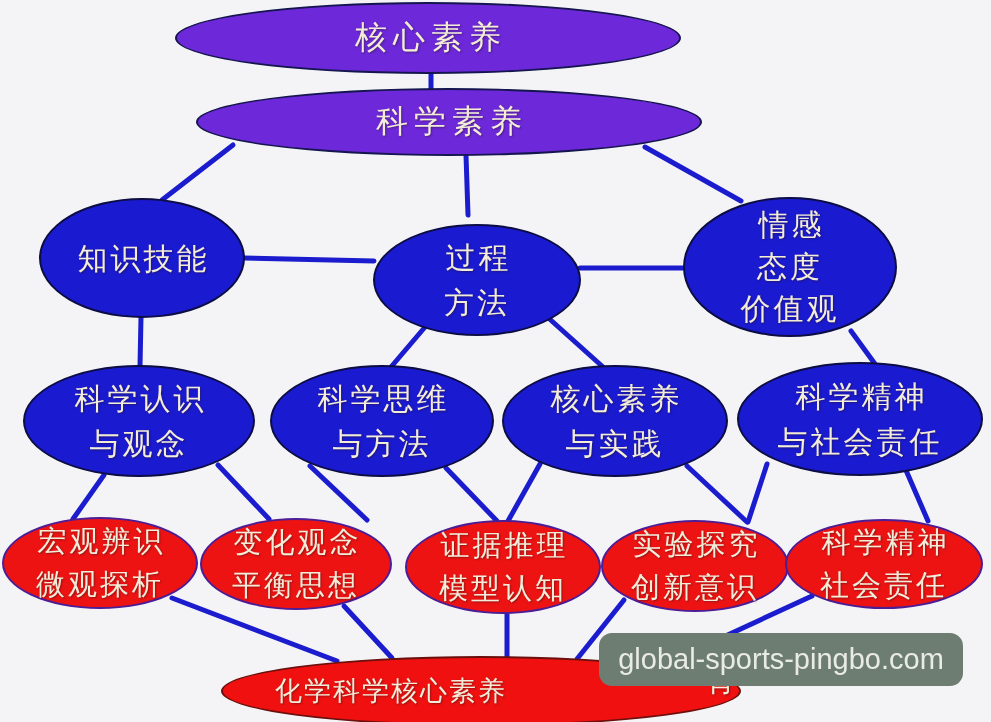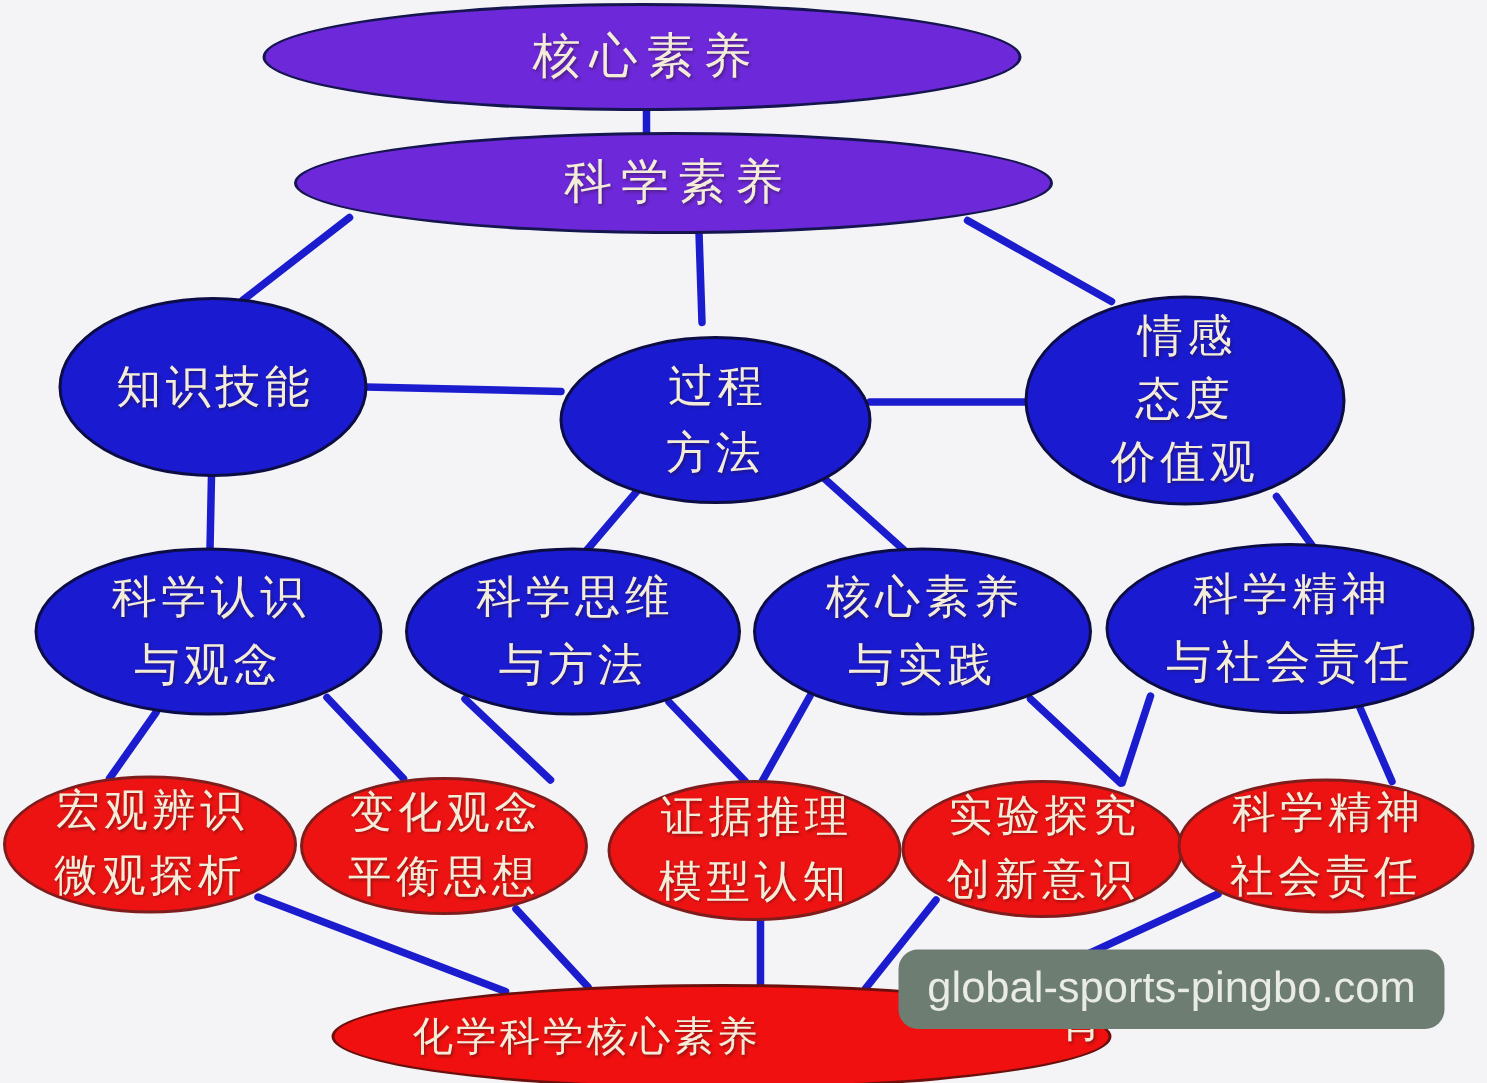--- a/index.html
+++ b/index.html
@@ -10,21 +10,21 @@
   }
   #edges{position:absolute;left:0;top:0;width:991px;height:722px;z-index:1;pointer-events:none;}
   .node{
     position:absolute;z-index:2;border-radius:50%;
     display:flex;align-items:center;justify-content:center;text-align:center;
     white-space:pre-line;color:#f2ecd9;box-sizing:border-box;
     text-shadow:1px 1px 2px rgba(40,20,20,0.45);
   }
   .node.light{background:#6d28d9;border:2px solid #15154f;font-size:32px;letter-spacing:6px;text-indent:6px;}
   .node.dark{background:#1a1ad0;border:2px solid #0d0d45;font-size:30px;letter-spacing:3px;line-height:1.5;text-indent:3px;}
-  .node.red{background:#ee1313;border:2px solid #7f1d1d;font-size:29px;letter-spacing:3px;line-height:1.5;text-indent:3px;}
+  .node.red{background:#ee1313;border:2px solid #4c1d95;font-size:29px;letter-spacing:3px;line-height:1.5;text-indent:3px;}
   .node.red-bottom{background:#f01010;border:2px solid #6b100c;font-size:27px;letter-spacing:2px;}
   .node.red-bottom .shift{transform:translateX(-90px);display:block;}
   #partial-char{
     position:absolute;left:706px;top:660px;z-index:3;
     font-size:30px;color:#f2ecd9;text-shadow:1px 1px 2px rgba(40,20,20,0.45);
   }
   #watermark{position:absolute;left:599px;top:633px;width:364px;height:53px;z-index:10;}
   #watermark .wm-bg{
     position:absolute;left:0;top:0;right:0;bottom:0;
     background:#6e7d72;mix-blend-mode:multiply;border-radius:13px;

